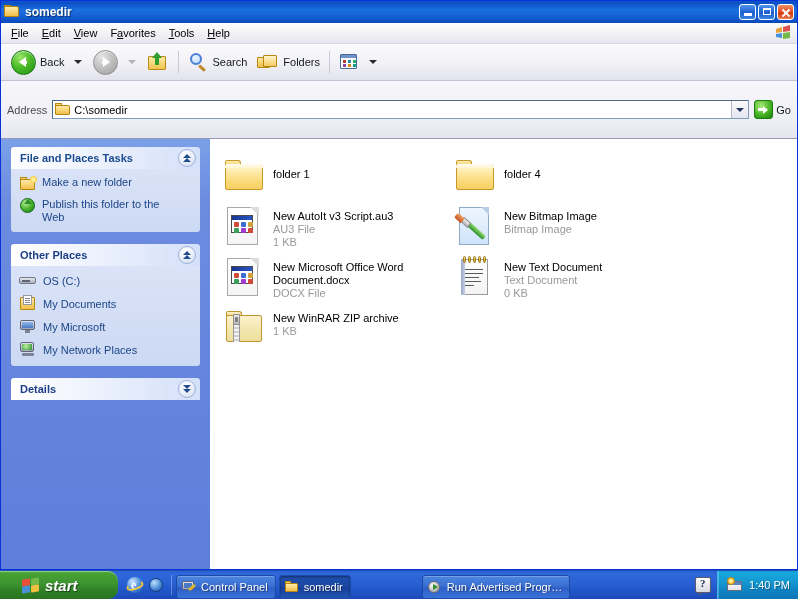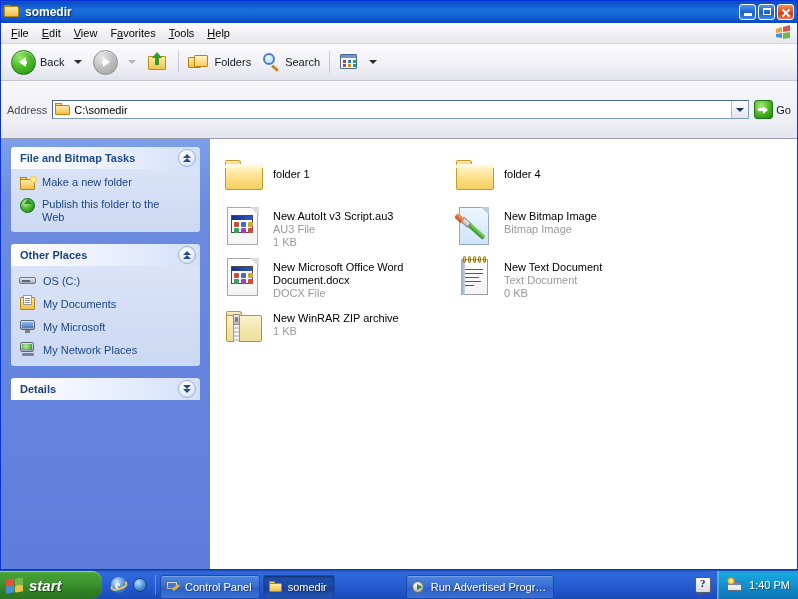--- a/index.html
+++ b/index.html
@@ -499,21 +499,21 @@
       #2b5fcf 0%, #2f68db 8%, #2a62d6 40%, #2359cc 60%, #1d4fc0 88%, #1a49b6 100%);
     border-top: 1px solid #1d4fb8;
     display:flex; align-items:stretch;
     box-sizing:border-box;
   }
   .startbtn {
     width: 96px; flex:none;
     background: linear-gradient(to bottom,#59b14b 0%,#48a034 10%,#3d9430 45%,#2f7f25 70%,#2a7421 100%);
     border-radius: 0 10px 10px 0;
     display:flex; align-items:center;
-    padding-left: 6px;
+    padding-left: 22px;
     box-shadow: inset 0 1px 0 rgba(255,255,255,.35);
     cursor:default;
   }
   .startflag { width:18px;height:17px;position:relative;margin-right:5px;flex:none; }
   .startflag .q { position:absolute;width:8px;height:7px;border-radius:1px; }
   .start-text {
     color:#ffffff; font-size:15px; font-style:italic; font-weight:bold;
     text-shadow: 1px 1px 1px rgba(0,0,0,.5);
   }
   .quicklaunch {
@@ -688,32 +688,32 @@
       <span class="dropcaret dis"></span>
       <div class="tb-btn">
         <span class="icon-up">
           <span class="fold"></span>
             <span class="uparrow"></span>
             <span class="upstem"></span>
         </span>
       </div>
       <span class="tb-sep"></span>
       <div class="tb-btn">
+        <span class="icon-search">
+          <span class="lens"></span>
+            <span class="handle"></span>
+        </span>
+        <span class="tb-label">Search</span>
+      </div>
+      <div class="tb-btn">
         <span class="icon-folders">
           <span class="f1"></span>
             <span class="f2"></span>
         </span>
         <span class="tb-label">Folders</span>
-      </div>
-      <div class="tb-btn">
-        <span class="icon-search">
-          <span class="lens"></span>
-            <span class="handle"></span>
-        </span>
-        <span class="tb-label">Search</span>
       </div>
       <span class="tb-sep"></span>
       <div class="tb-btn">
         <span class="icon-views">
           <span class="frame"></span>
             <span class="bar"></span>
           <span class="d" style="left:4px;top:7px;background:#c0392b;"></span>
           <span class="d" style="left:9px;top:7px;background:#2980b9;"></span>
           <span class="d" style="left:14px;top:7px;background:#27ae60;"></span>
           <span class="d" style="left:4px;top:11px;background:#8e44ad;"></span>
@@ -744,21 +744,21 @@
         <span class="go-label">Go</span>
       </div>
     </div>
 
     <div class="client">
 
       <div class="sidebar">
 
         <div class="panel">
           <div class="panel-header">
-            <span class="panel-title">File and Bitmap Tasks</span>
+            <span class="panel-title">File and Places Tasks</span>
             <span class="chev-btn">
               <span class="chev up">
                   <i></i>
                   <i></i>
                 </span>
             </span>
           </div>
           <div class="panel-body">
             <div class="task-row">
               <span class="task-icon ic-newfolder">

